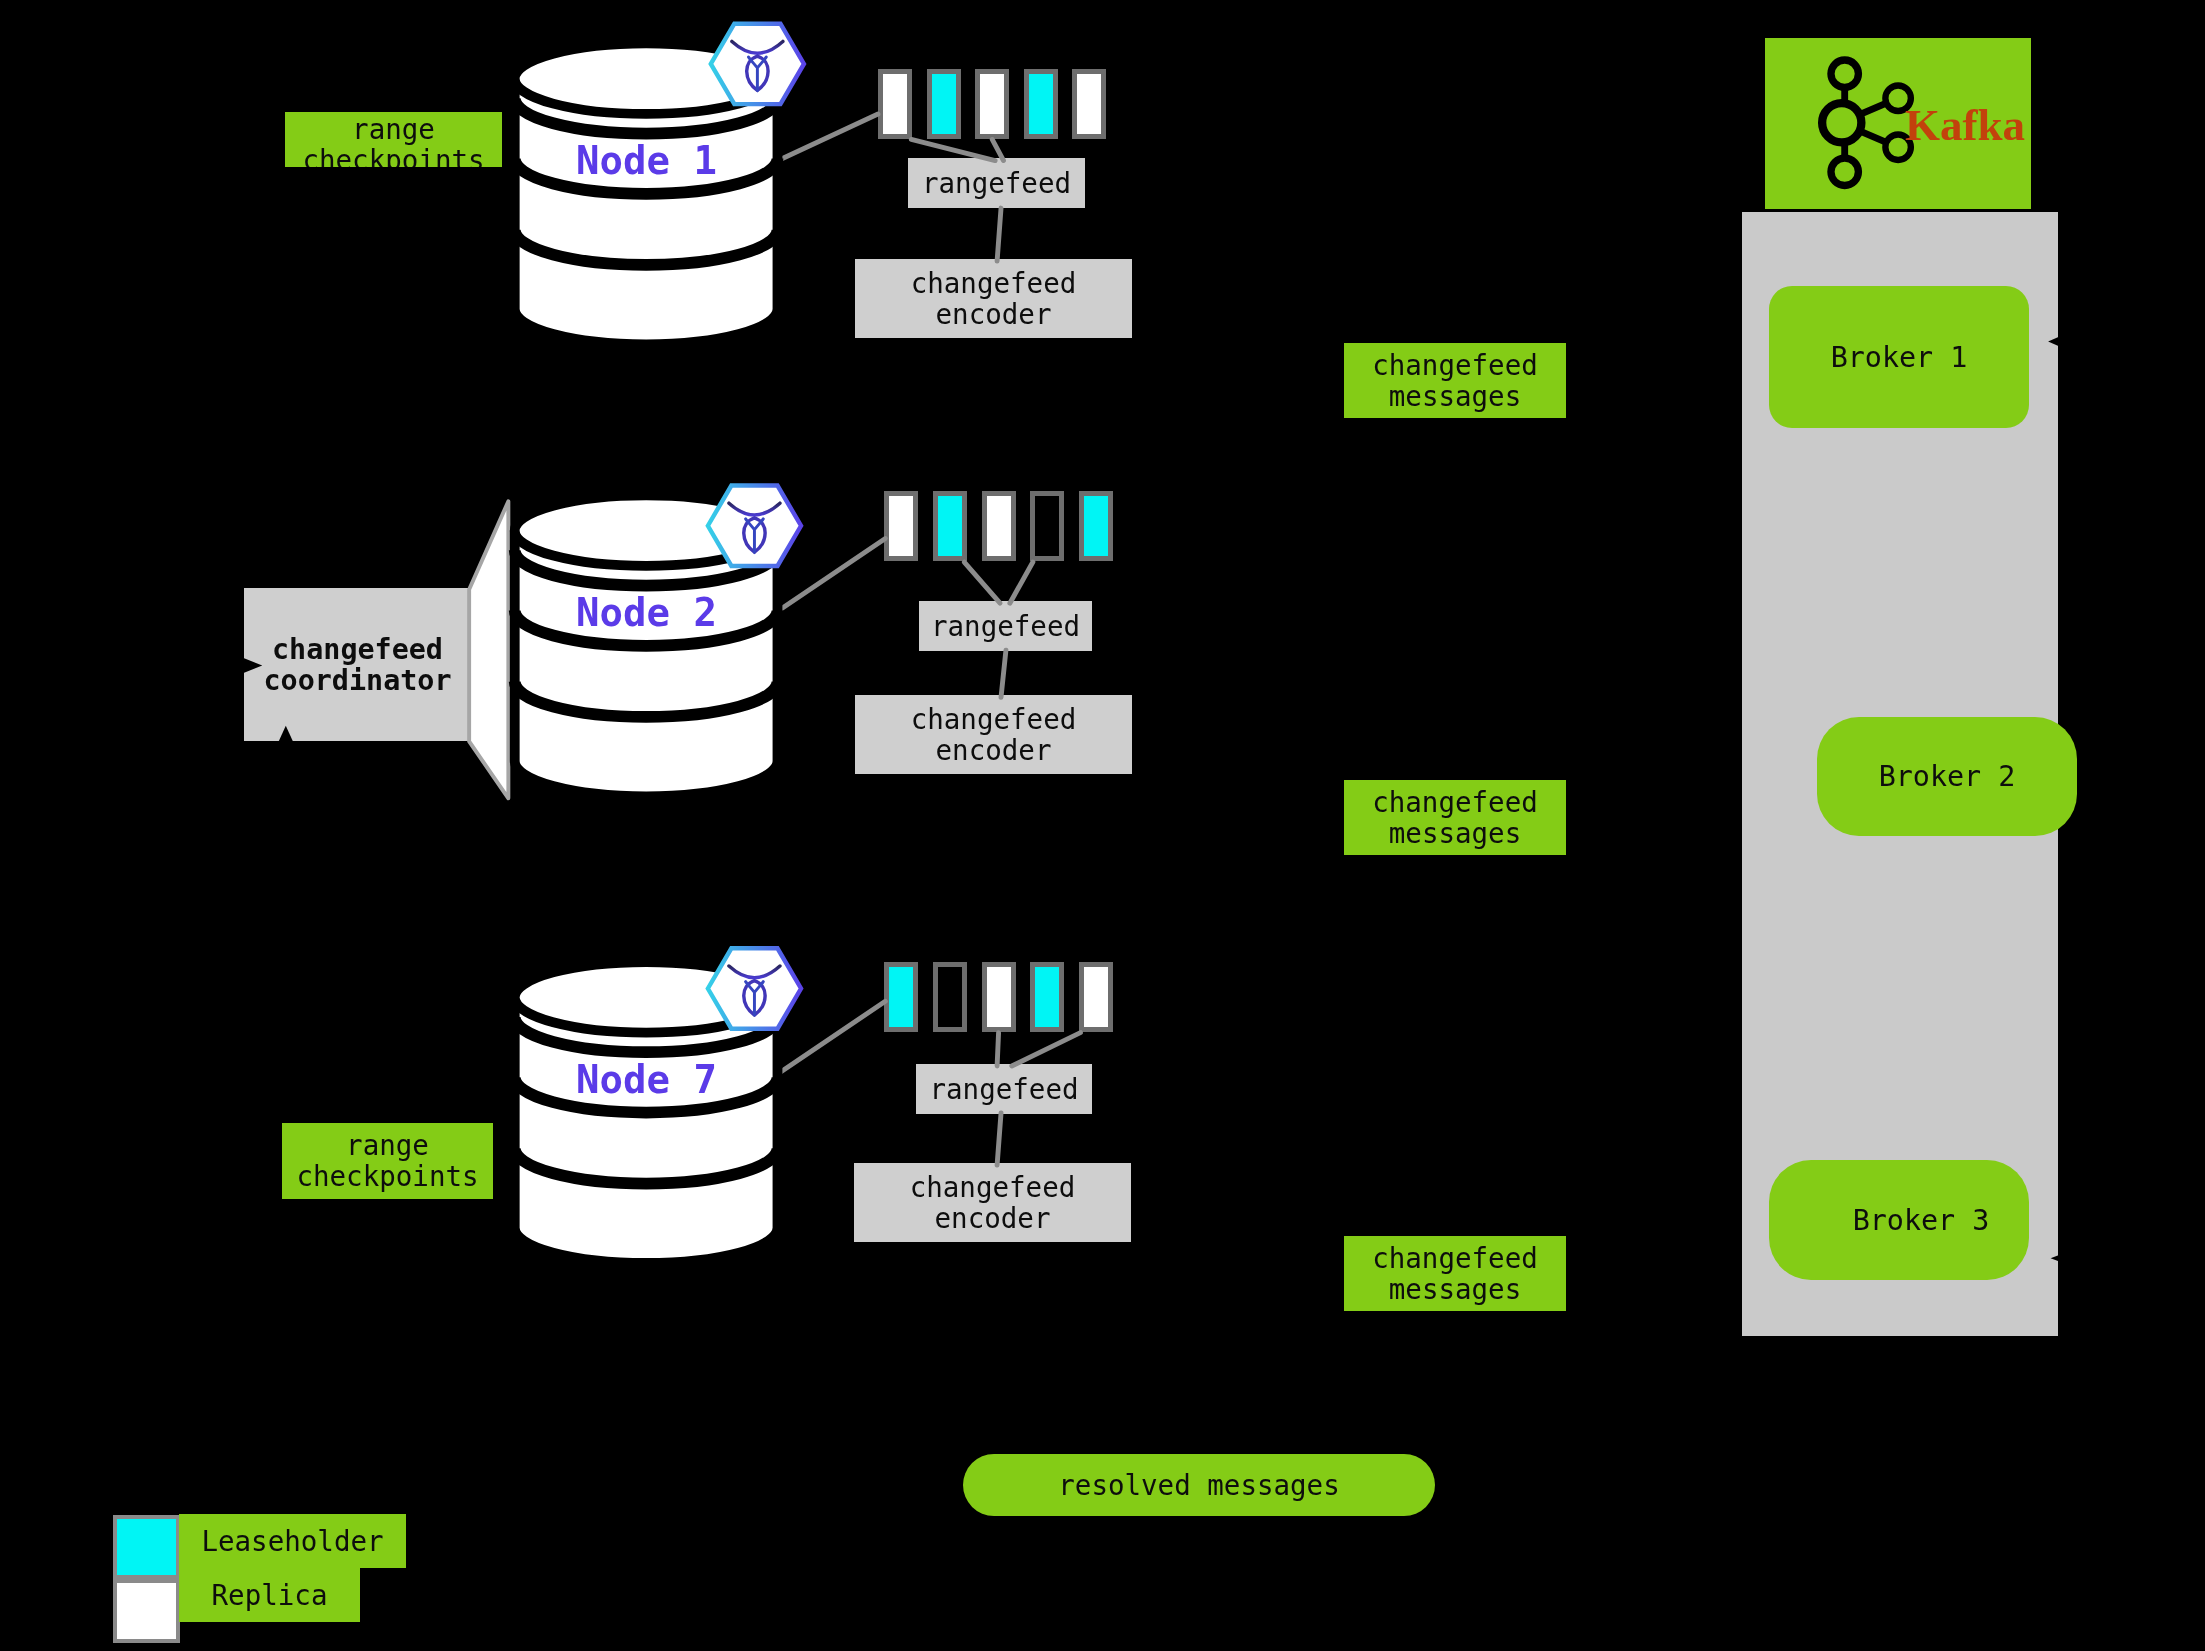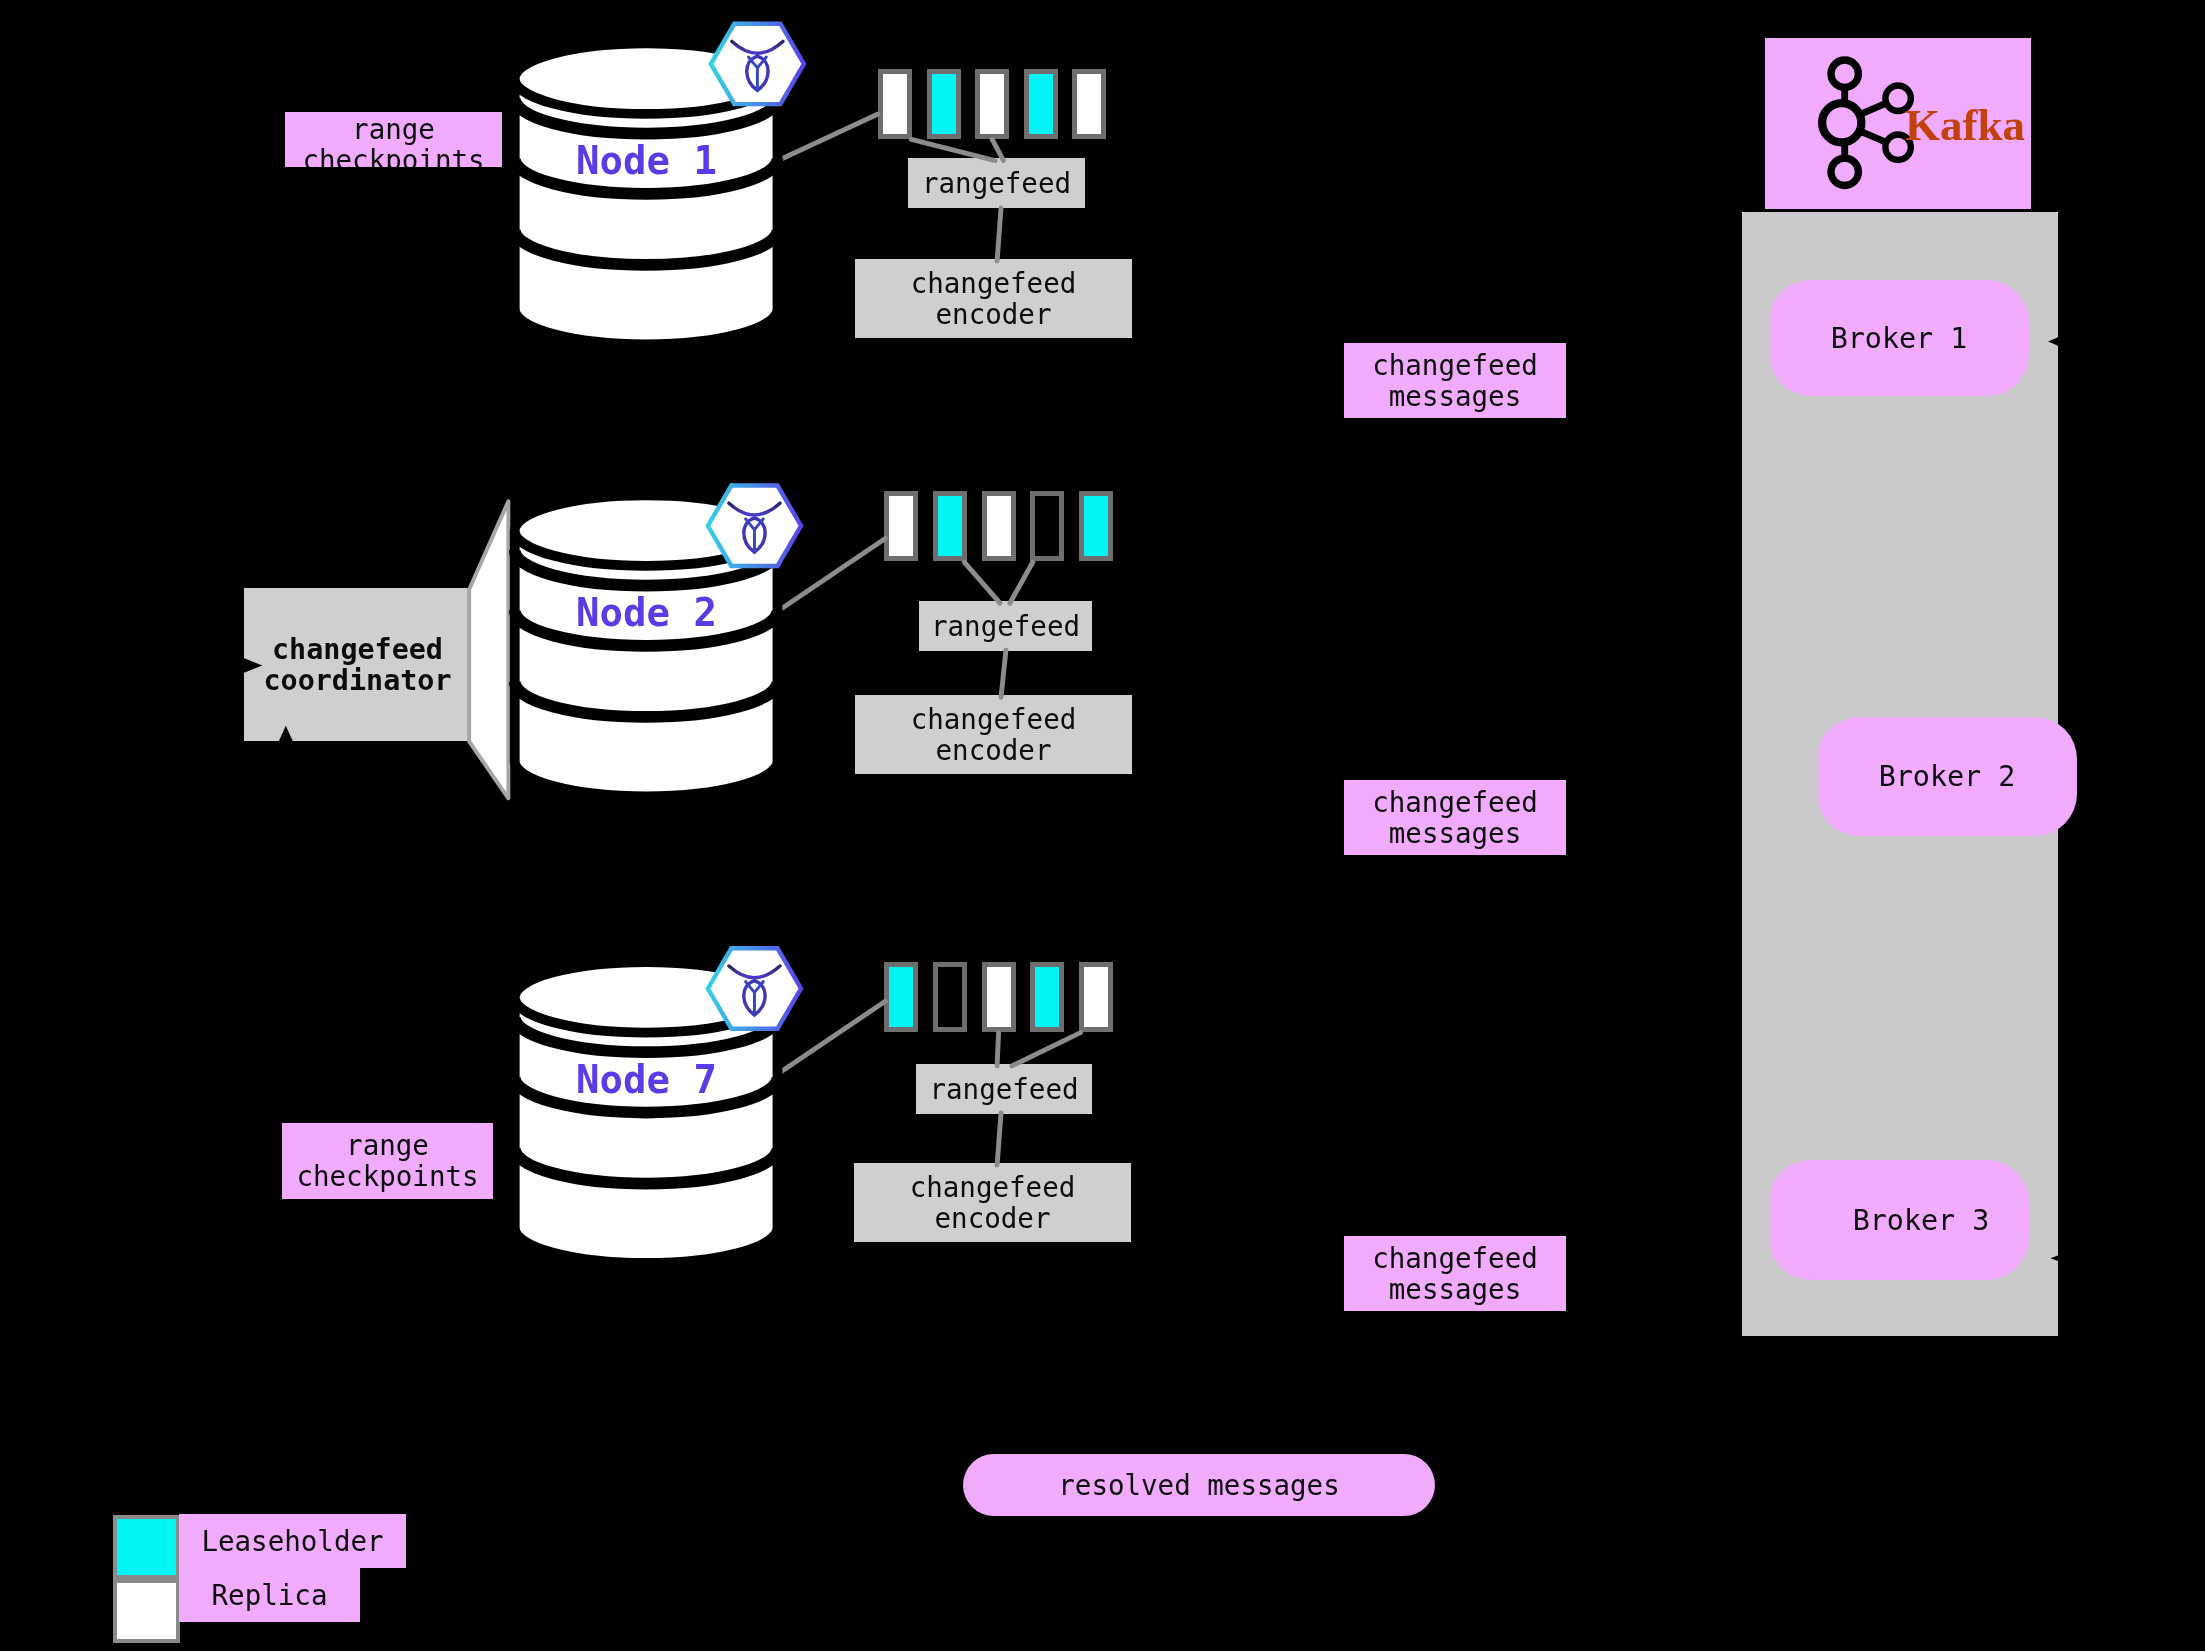--- a/index.html
+++ b/index.html
@@ -1,20 +1,20 @@
 <!DOCTYPE html>
 <html style="font-size:7.8px"><head>
 <meta charset="utf-8">
 <style>
   html,body{margin:0;padding:0;background:#000;}
   .stage{position:relative;width:2205px;height:1652px;background:#000;overflow:hidden;
          font-family:"DejaVu Sans Mono","Liberation Mono",monospace;}
   .box{position:absolute;box-sizing:border-box;display:flex;align-items:center;justify-content:center;
        text-align:center;color:#0d0d0d;font-size:27.5px;line-height:31px;white-space:pre-wrap;}
-  .white{background:#f0abfc;}
+  .white{background:#84cc16;}
   .grayb{background:#cfcfcf;}
   .clip{overflow:hidden;align-items:flex-start;padding-top:2px;}
   .bold{font-weight:bold;font-size:28.4px;}
   .pill{border-radius:31px;}
   .broker{border-radius:42px;font-size:28.4px;}
   .container{position:absolute;background:#cacaca;}
   .cell{position:absolute;width:34px;height:70px;border:5.4px solid #6e6e6e;box-sizing:border-box;}
   [data-kind="c"]{background:#00f5f5;}
   [data-kind="w"]{background:#ffffff;}
   [data-kind="e"]{background:transparent;}
@@ -28,21 +28,21 @@
 </head>
 <body>
 
 <div class="stage">
 
   <div class="container" style="left:1742px;top:212px;width:316px;height:1124px;"></div>
 
   <div class="box white" style="left:1765px;top:38px;width:266px;height:171px;"></div>
   <div class="kafkatitle">Kafka</div>
 
-  <div class="box white broker" style="left:1769px;top:280px;width:260px;height:116px;">
+  <div class="box white broker" style="left:1769px;top:286px;width:260px;height:142px;border-radius:23px;">
     <span>Broker 1</span>
   </div>
   <div class="box white broker" style="left:1769px;top:717px;width:260px;height:119px;margin-left:48px;">
     <span>Broker 2</span>
   </div>
   <div class="box white broker" style="left:1769px;top:1160px;width:260px;height:120px;padding-left:44px;">
     <span>Broker 3</span>
   </div>
 
   <div class="box white clip" style="left:285px;top:112px;width:217px;height:55px;">

